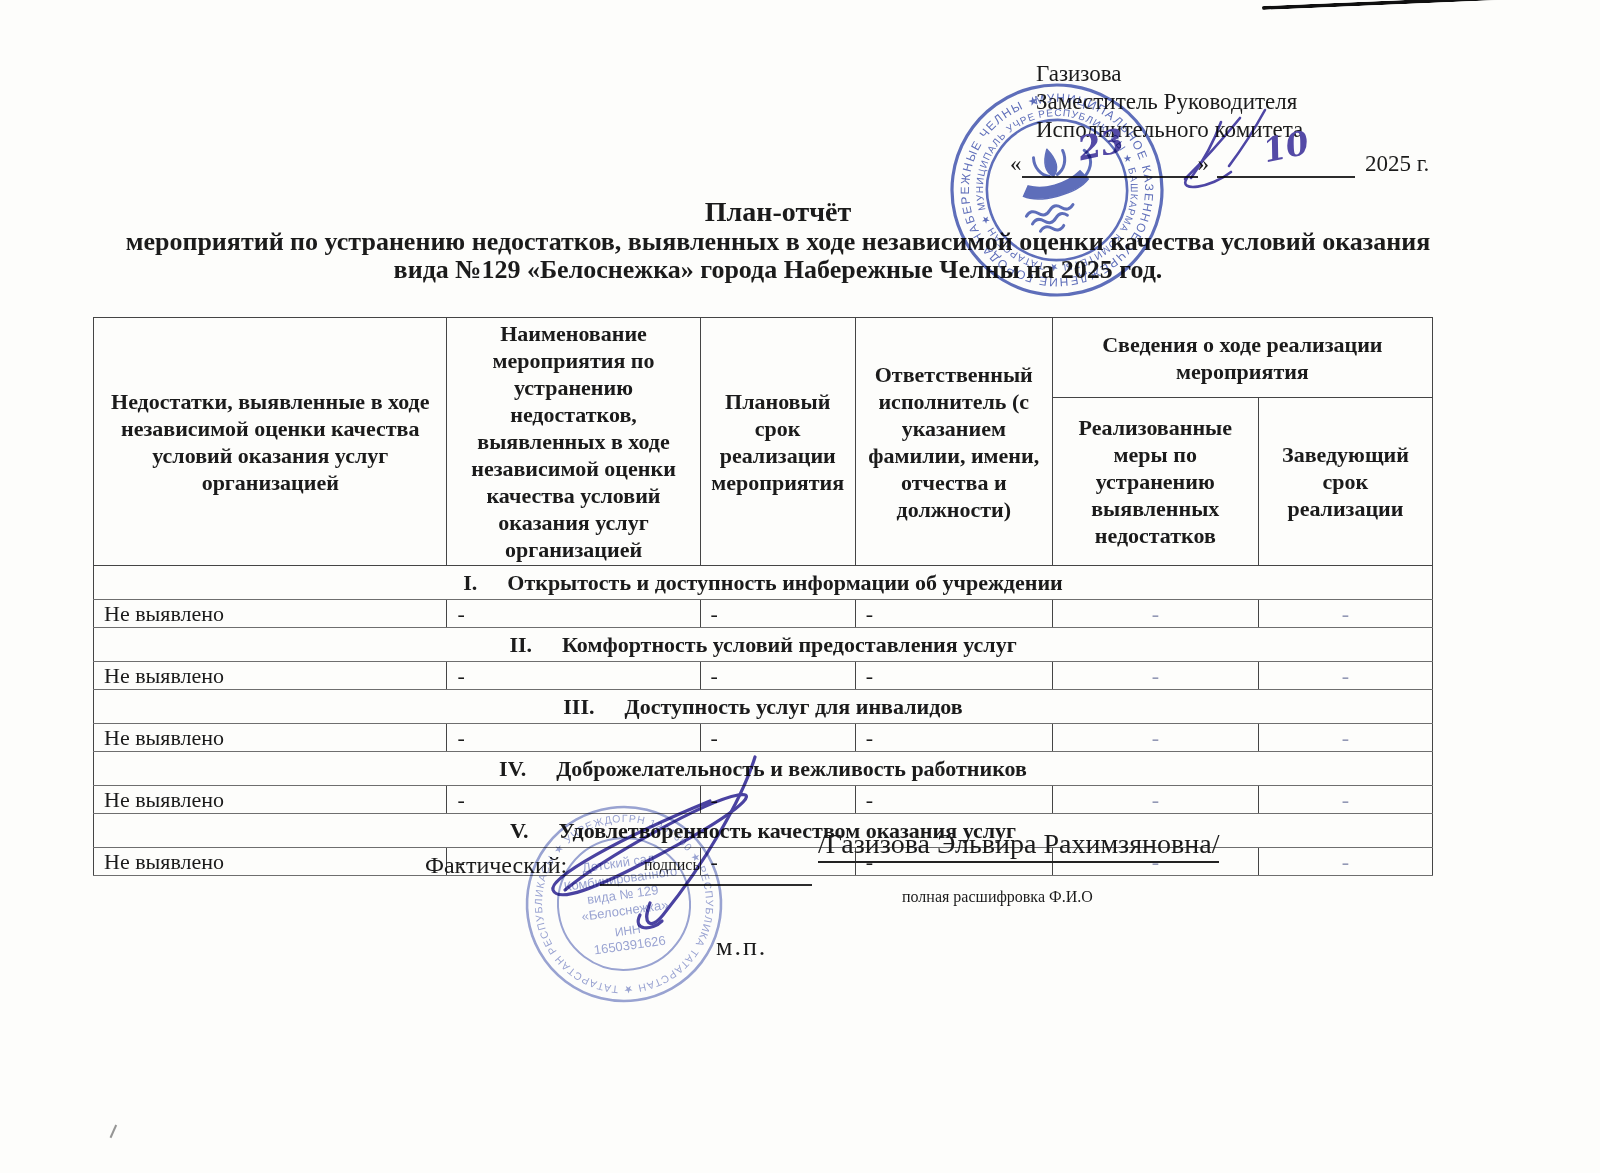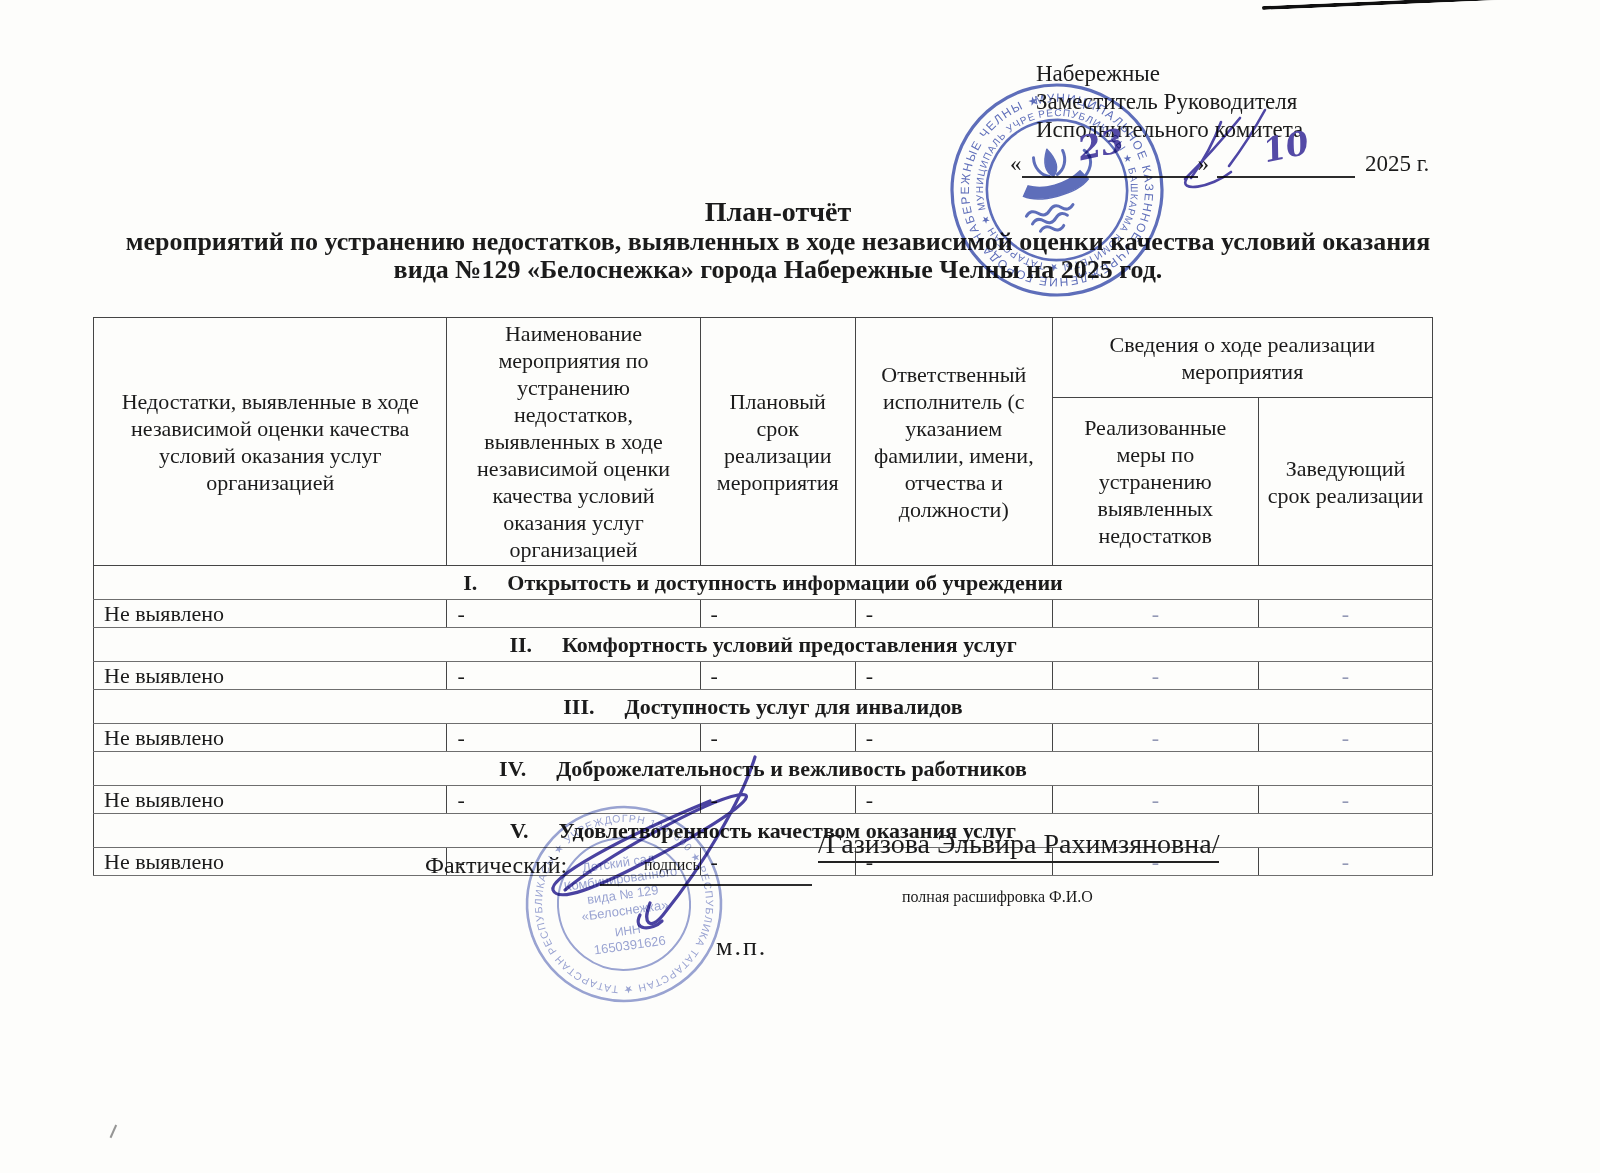--- a/index.html
+++ b/index.html
@@ -38,21 +38,21 @@
   
   .report-table {
     position:absolute; left:93px; top:317px; width:1340px; z-index:2;
     border-collapse:collapse; table-layout:fixed;
   }
   .report-table th, .report-table td { border:1px solid #454545; }
   .report-table tbody td, .report-table tbody th { border-top-color:#6e6e6e; border-bottom-color:#6e6e6e; }
   .report-table thead tr:first-child { height:72px; }
   .report-table thead tr:nth-child(2) { height:150px; }
   .report-table thead th {
-    font-weight:normal; font-size:22px; text-align:center; vertical-align:middle;
+    font-weight:bold; font-size:22px; text-align:center; vertical-align:middle;
     padding:2px 8px; line-height:27px;
   }
   tr.section-row td { height:33px; text-align:center; font-weight:bold; font-size:22px; padding:0; }
   .sec-num { margin-right:30px; }
   tr.data-row td { height:27px; font-size:22px; padding:0 10px; vertical-align:middle; }
   td.cell-left { text-align:left; }
   td.cell-dash { text-align:left; padding-left:16px; }
   td.dash-faint { color:#9298b4; text-align:center; font-size:18px; padding:0; }
   
   .sign-role { position:absolute; left:425px; top:852px; font-size:24px; z-index:2; }
@@ -72,21 +72,21 @@
 </style>
 </head>
 <body>
 
 <div class="page">
 
   <div class="scan-line"></div>
   <div class="pen-tick"></div>
 
   <div class="approval">
-    <div>Набережные</div>
+    <div>Газизова</div>
     <div>Заместитель Руководителя</div>
     <div>Исполнительного комитета</div>
     <div class="appr-date-row">
       <span>«</span>
       <span class="uline" style="width:176px;">
         <span class="hand hand-day">23</span>
       </span>
       <span>»</span>
       <span class="uline" style="width:138px; margin-left:8px;">
         <span class="hand hand-month">10</span>

